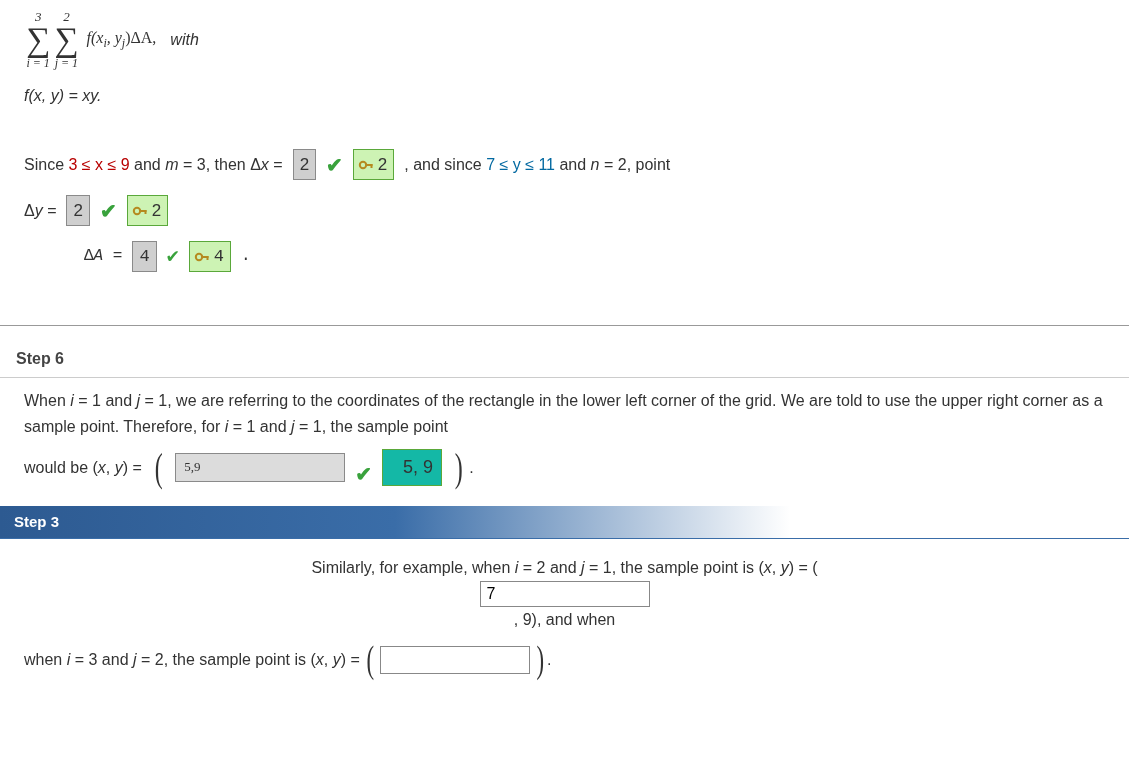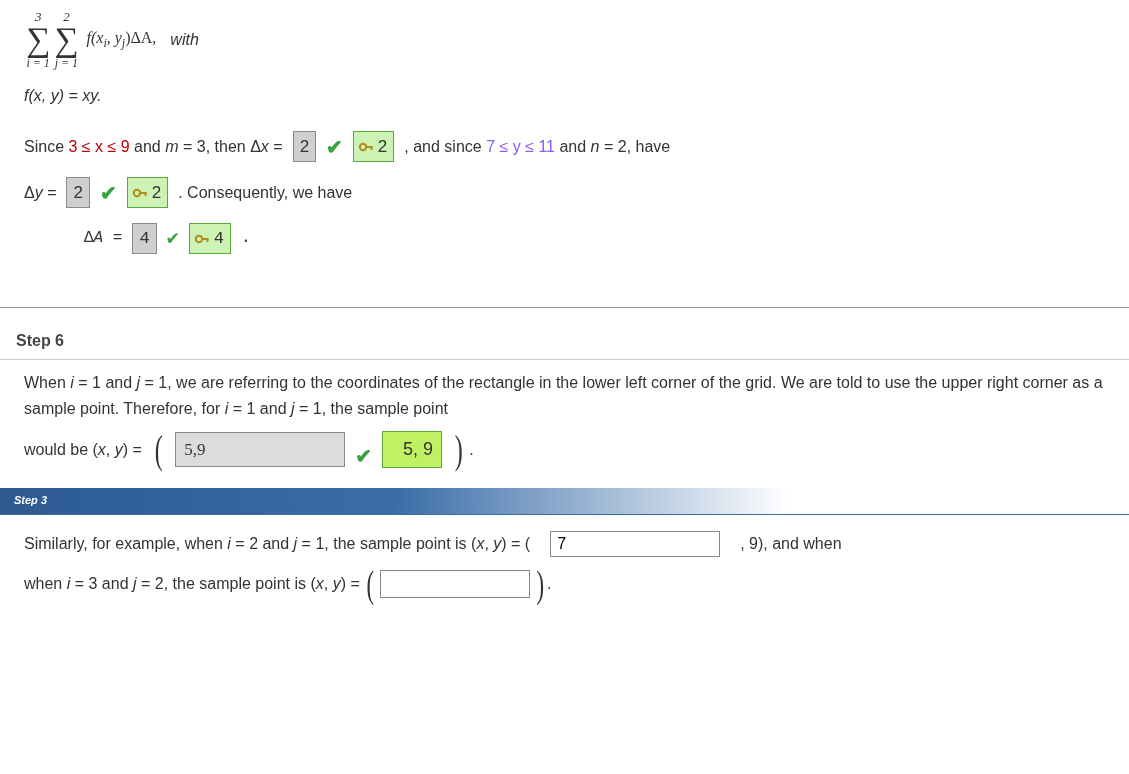--- a/index.html
+++ b/index.html
@@ -13,51 +13,50 @@
     background: #fff;
     line-height: 1.6;
   }
   .section { padding: 10px 24px 20px 24px; }
   .step-header {
     background: linear-gradient(to right, #2d5a91 0%, #3a6da8 35%, #ffffff 70%);
     color: #fff;
     font-weight: bold;
     padding: 4px 14px;
     margin: 0;
-    font-size: 11px;
-    font-style: italic;
+    font-size: 15px;
   }
   hr.bluebar {
     border: none;
     border-top: 1px solid #3a6da8;
     margin: 0;
   }
   hr.graybar {
     border: none;
     border-top: 1px solid #999;
     margin: 18px 0 0 0;
   }
   .italic { font-style: italic; }
   .red { color: #b80000; }
-  .blue { color: #8b5cf6; }
+  .blue { color: #0369a1; }
   .answerbox-grey {
     background: #cfcfcf;
     border: 1px solid #8a8a8a;
     padding: 1px 6px;
     font-size: 17px;
     display: inline-block;
     min-width: 18px;
     text-align: center;
     vertical-align: middle;
   }
   .answerbox-grey-wide {
     background: #dcdcdc;
     border: 1px solid #8a8a8a;
     padding: 3px 8px;
-    font-size: 17px;
+    font-size: 13px;
     display: inline-block;
     min-width: 170px;
     vertical-align: middle;
     font-family: Georgia, serif;
   }
   .keybox {
     background: #cdf3b4;
     border: 1px solid #5aa83a;
     padding: 1px 6px 1px 4px;
     display: inline-flex;
@@ -144,58 +143,57 @@
         <span>f(x</span><span class="sub">i</span><span>, y</span><span class="sub">j</span><span style="font-style:normal;">)ΔA,</span>
       </span>
     </span>
     <span style="margin-left:8px;font-style:italic;">with</span>
   </div>
 
   <div class="line">
     <span class="italic">f(x, y) = xy.</span>
   </div>
 
-  <div class="line row gap10" style="margin-top:22px;">
+  <div class="line row gap10" style="margin-top:40px;">
     <span>
       <span>Since </span><span class="red">3 ≤ x ≤ 9</span><span> and </span><span class="italic">m</span><span> = 3, then Δ</span><span class="italic">x</span><span> = </span>
     </span>
     <span class="answerbox-grey">2</span>
     <span class="check">✔</span>
     <span class="keybox">
       <span class="key-icon">
         <svg width="16" height="14" viewBox="0 0 16 14">
             <circle cx="5" cy="7" r="3.2" fill="none" stroke="#b58a1f" stroke-width="2"></circle>
             <rect x="7.5" y="6" width="7" height="2" fill="#b58a1f"></rect>
             <rect x="12.5" y="6" width="2" height="4" fill="#b58a1f"></rect>
           </svg>
       </span>
       <span class="val">2</span>
     </span>
     <span>
-      <span>, and since </span><span class="blue">7 ≤ y ≤ 11</span><span> and </span><span class="italic">n</span><span> = 2, have</span>
+      <span>, and since </span><span class="blue">7 ≤ y ≤ 11</span><span> and </span><span class="italic">n</span><span> = 2, point</span>
     </span>
   </div>
 
   <div class="line row gap10">
     <span>
       <span>Δ</span><span class="italic">y</span><span> = </span>
     </span>
     <span class="answerbox-grey">2</span>
     <span class="check">✔</span>
     <span class="keybox">
       <span class="key-icon">
         <svg width="16" height="14" viewBox="0 0 16 14">
             <circle cx="5" cy="7" r="3.2" fill="none" stroke="#b58a1f" stroke-width="2"></circle>
             <rect x="7.5" y="6" width="7" height="2" fill="#b58a1f"></rect>
             <rect x="12.5" y="6" width="2" height="4" fill="#b58a1f"></rect>
           </svg>
       </span>
       <span class="val">2</span>
     </span>
-    <span>. Consequently, we have</span>
   </div>
 
   <div class="line row gap10" style="margin-left:60px;font-family:Liberation Mono, monospace;">
     <span>
       Δ<span class="italic">A</span> = 
     </span>
     <span class="answerbox-grey">4</span>
     <span class="check">✔</span>
     <span class="keybox">
       <span class="key-icon">
@@ -223,33 +221,33 @@
   <div>
     When <span class="italic">i</span> = 1 and <span class="italic">j</span> = 1, we are referring to the coordinates of the rectangle in the lower left corner of the grid. We are told to use the upper right corner as a sample point. Therefore, for <span class="italic">i</span> = 1 and <span class="italic">j</span> = 1, the sample point
   </div>
   <div class="row gap10" style="margin-top:10px; align-items:center;">
     <span>
       <span>would be  (</span><span class="italic">x</span><span>, </span><span class="italic">y</span><span>) = </span>
     </span>
     <span class="bigparen">(</span>
     <span class="answerbox-grey-wide">5,9</span>
     <span class="check" style="align-self:flex-end; margin-bottom:-4px;">✔</span>
-    <span class="keybox bl" style="background:#bef264;padding-left:20px;">
+    <span class="keybox bl" style="background:#14b8a6;padding-left:20px;">
       <span>5, 9</span>
     </span>
     <span class="bigparen">)</span>
       <span style="margin-left:-6px;">.</span>
   </div>
 </div>
 
 <div class="step-header">Step 3</div>
 <hr class="bluebar">
 
 <div class="section" style="padding-top:16px;">
-  <div class="row" style="align-items:center; gap:20px; flex-wrap:wrap;">
+  <div class="row" style="align-items:center; gap:0; flex-wrap:wrap;flex-direction:column;">
     <span>
       <span>Similarly, for example, when </span><span class="italic">i</span><span> = 2 and </span><span class="italic">j</span><span> = 1, the sample point is  (</span><span class="italic">x</span><span>, </span><span class="italic">y</span><span>) = ( </span>
     </span>
     <input type="text" class="textinput w1" value="7" style="">
     <span>
       <span>, 9),  and when</span>
     </span>
   </div>
 
   <div class="row" style="align-items:center; gap:4px; margin-top:12px;">

